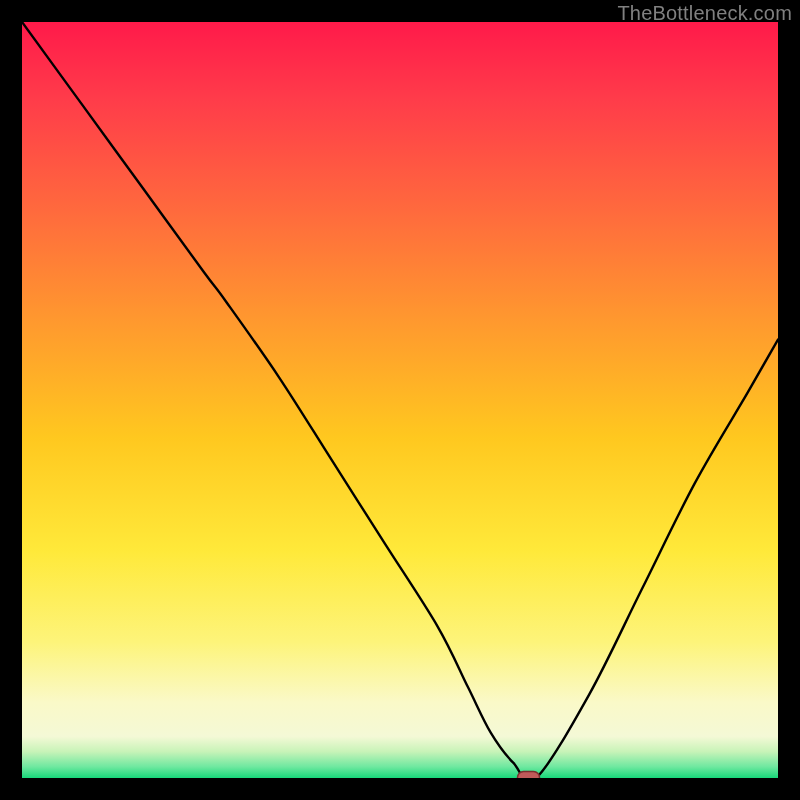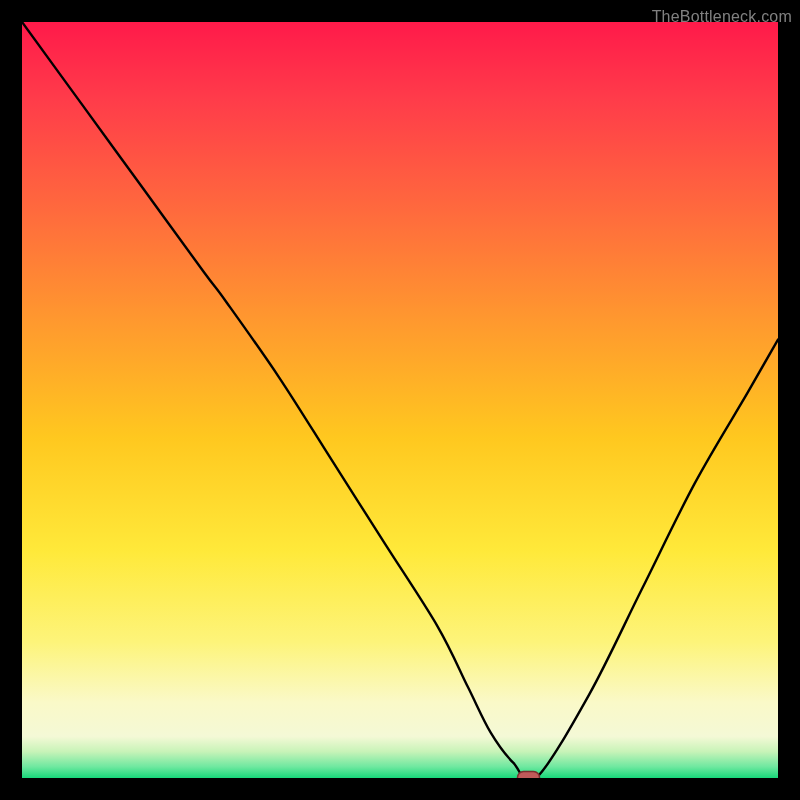--- a/index.html
+++ b/index.html
@@ -22,24 +22,24 @@
   .plot-area {
     position: absolute;
     top: 22px;
     left: 22px;
     width: 756px;
     height: 756px;
     
   }
   .watermark {
     position: absolute;
-    top: 8px;
+    top: 2px;
     right: 8px;
     color: #808080;
-    font-size: 16px;
+    font-size: 20px;
     font-weight: 500;
     letter-spacing: 0.2px;
   }
   svg {
     display: block;
   }
 </style>
 </head>
 <body>
 

